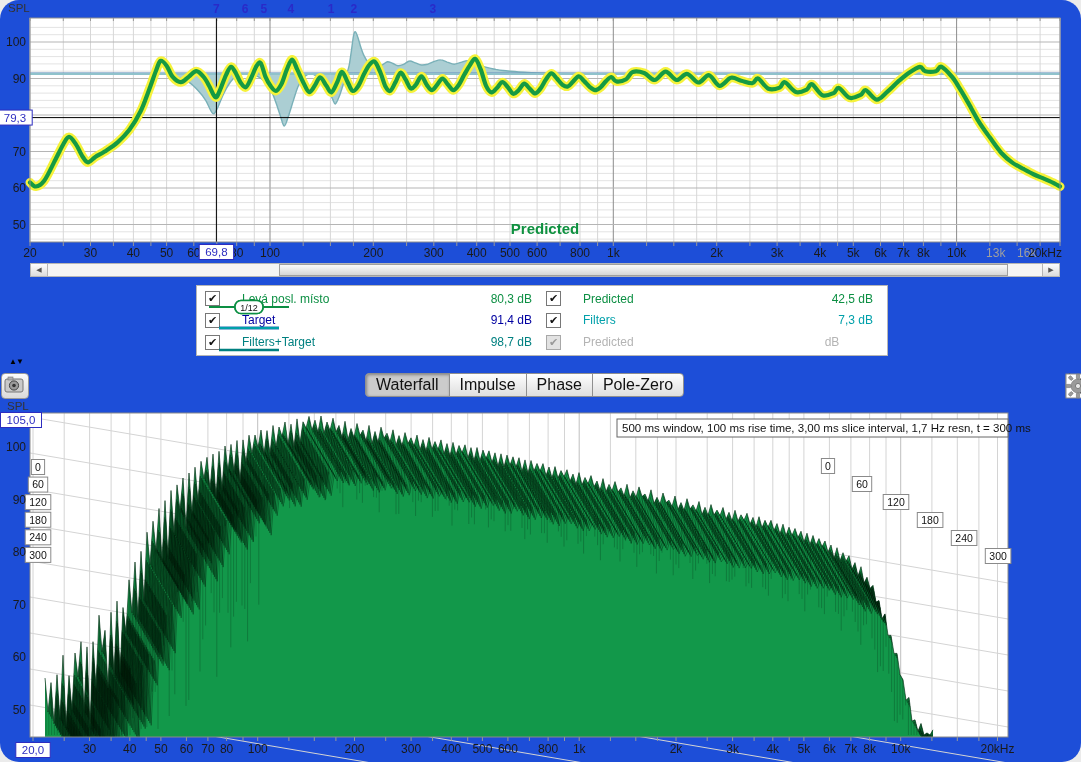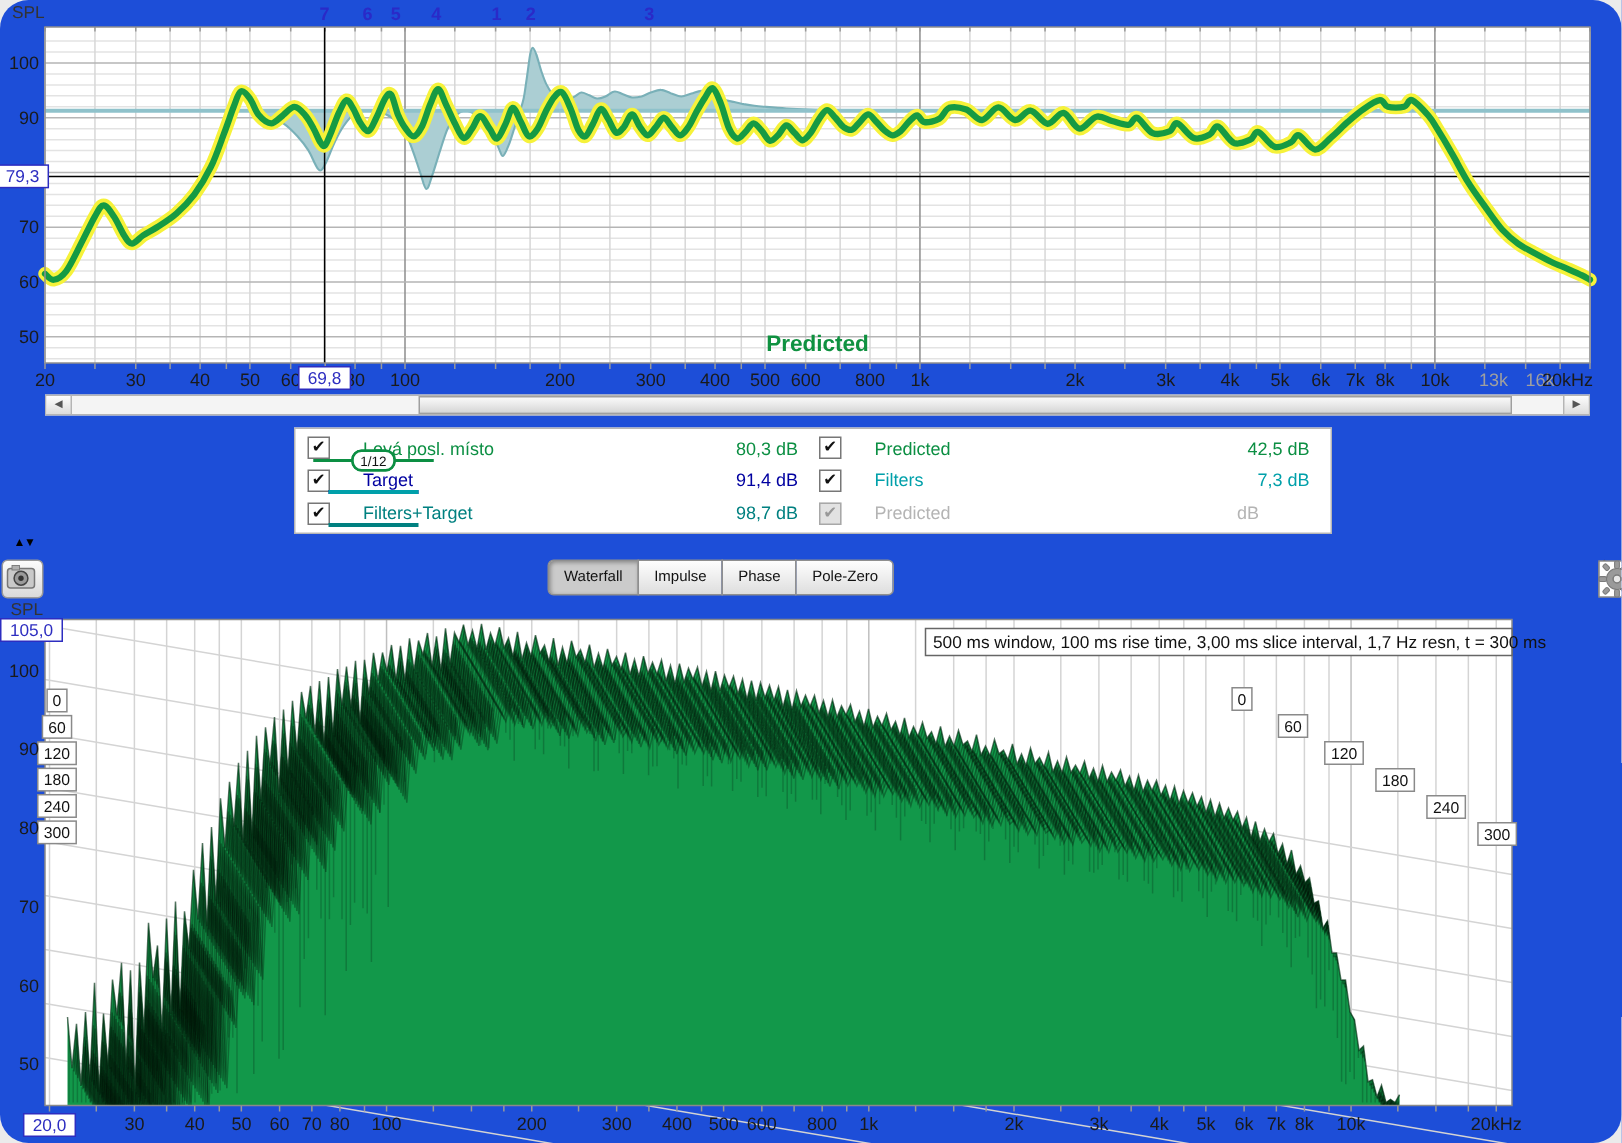--- a/index.html
+++ b/index.html
@@ -29,21 +29,21 @@
   .lg-line{width:118px;flex:none;}
   .lg-val{width:82px;flex:none;text-align:right;padding-right:10px;}
   
   #splitter{position:absolute;left:0;top:357px;width:1081px;height:12px;}
   #splitter .tri{position:absolute;left:9px;top:0px;font-size:8px;color:#000;letter-spacing:-1px;cursor:pointer;}
   
   #toolbar{position:absolute;left:0;top:371px;width:1081px;height:28px;}
   #capture-btn{position:absolute;left:1px;top:2px;width:26px;height:24px;border:1px solid #9a9a9a;border-radius:4px;
                background:linear-gradient(#fcfcfc,#dadada);cursor:pointer;}
   #tabs{position:absolute;left:365px;top:2px;display:flex;}
-  .tab{height:22px;line-height:22px;padding:0 10px;font-size:10px;border:1px solid #8f8f8f;
+  .tab{height:22px;line-height:22px;padding:0 10px;font-size:16px;border:1px solid #8f8f8f;
        background:linear-gradient(#fefefe,#dedede);cursor:pointer;margin-left:-1px;color:#111;}
   .tab:first-child{border-radius:4px 0 0 4px;margin-left:0;}
   .tab:last-child{border-radius:0 4px 4px 0;}
   .tab.sel{background:#cbcbcb;box-shadow:inset 1px 1px 3px rgba(0,0,0,.35);}
   #right-icons{position:absolute;right:16px;top:1px;display:flex;align-items:center;gap:14px;height:28px;}
   .ric{cursor:pointer;}
 </style>
 </head>
 <body>
 

